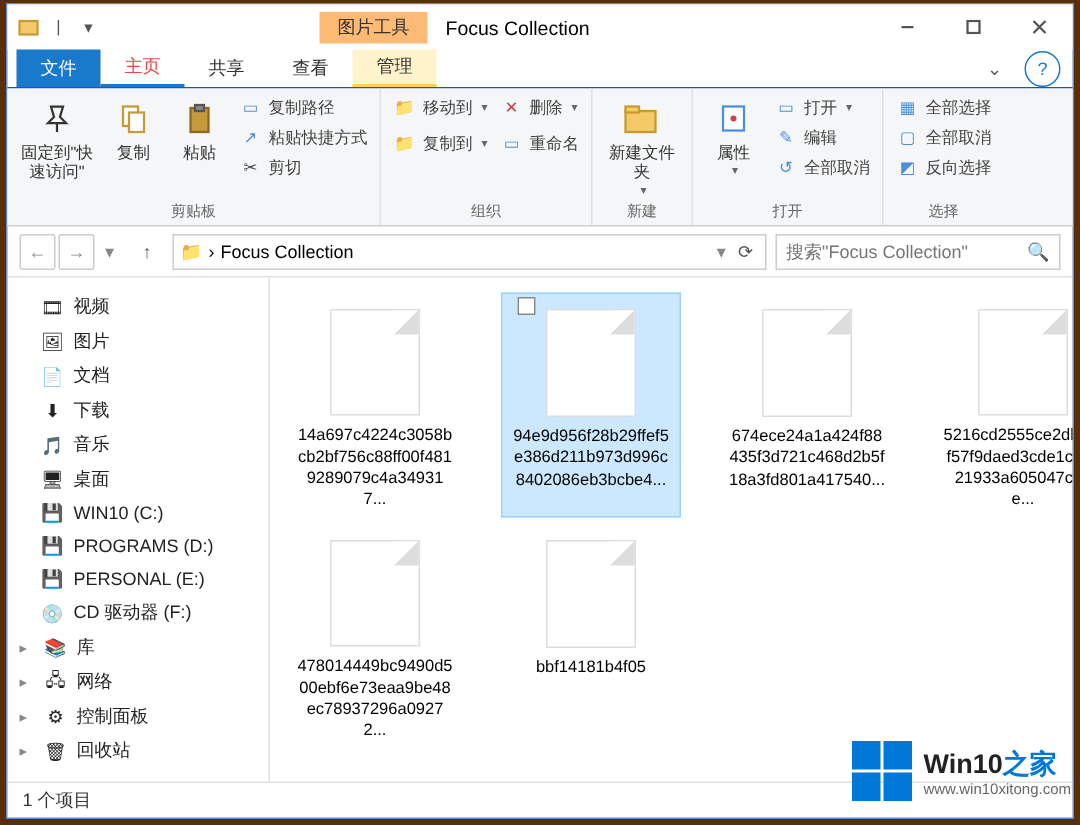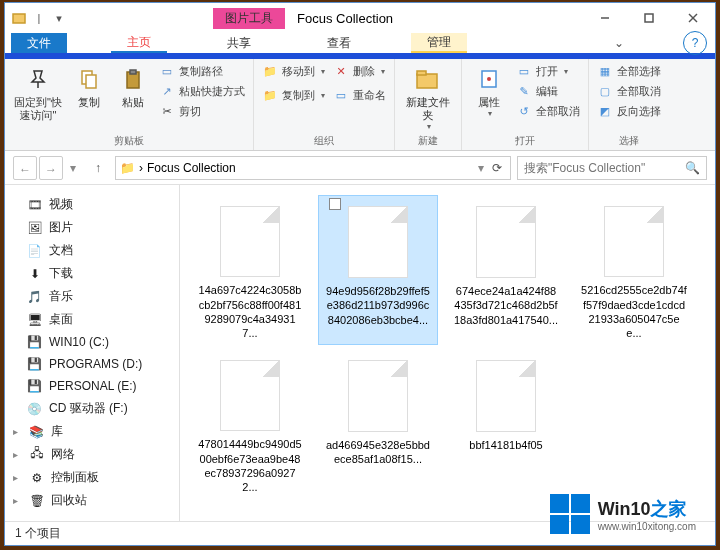--- a/index.html
+++ b/index.html
@@ -3,27 +3,27 @@
 <meta charset="utf-8">
 <style>
   * { box-sizing: border-box; margin: 0; padding: 0; font-family: "Microsoft YaHei", "Segoe UI", sans-serif; }
   body { width: 720px; height: 550px; background: #5a2e0a; overflow: hidden; font-size: 12px; }
   .window { position: absolute; left: 4px; top: 2px; width: 712px; height: 544px; background: #fff; border: 1px solid #5a8ecb; display: flex; flex-direction: column; }
 
   
   .titlebar { height: 30px; background: #fff; display: flex; align-items: center; }
   .qat { display: flex; align-items: center; gap: 4px; padding: 0 6px; }
   .qat-icon { width: 16px; height: 16px; display: inline-flex; align-items: center; justify-content: center; color: #555; font-size: 11px; }
-  .context-tab { background: #ec4899; color: #333; padding: 2px 12px; font-size: 12px; margin-left: 140px; }
+  .context-tab { background: #fdba74; color: #333; padding: 2px 12px; font-size: 12px; margin-left: 140px; }
   .title-text { padding: 0 12px; font-size: 13px; }
   .sysbuttons { margin-left: auto; display: flex; }
   .sysbtn { width: 44px; height: 30px; display: flex; align-items: center; justify-content: center; color: #555; }
 
   
-  .tabrow { height: 26px; display: flex; align-items: stretch; border-bottom: 6px solid #1d4ed8; padding-left: 6px; gap: 44px; }
+  .tabrow { height: 26px; display: flex; align-items: stretch; border-bottom: 1px solid #1d4ed8; padding-left: 6px; }
   .file-tab { background: #1979ca; color: #fff; padding: 4px 16px; display: flex; align-items: center; }
   .tab { padding: 4px 16px; display: flex; align-items: center; cursor: default; color: #333; }
   .tab.active { border-bottom: 2px solid #1979ca; color: #ef4444; }
   .tab.contextual { background: #fff3cc; border-bottom: 2px solid #ffd24d; }
   .tabrow .spacer { flex: 1; }
   .caret { width: 24px; display:flex; align-items:center; justify-content:center; color:#555; }
   .helpbtn { width: 24px; height:24px; display:flex; align-items:center; justify-content:center; color:#1979ca; border:1px solid #1979ca; border-radius:50%; margin: 0 8px; font-size:12px; align-self:center; }
 
   
   .ribbon { height: 92px; background: #f5f6f7; border-bottom: 1px solid #d0d0d0; display: flex; }
@@ -51,34 +51,34 @@
   .search input { border:none; outline:none; flex:1; font-size:12px; color:#888; background:transparent; }
 
   
   .body { flex:1; display:flex; overflow:hidden; }
   .tree { width: 175px; border-right: 1px solid #e0e0e0; padding: 8px 4px; overflow-y:auto; }
   .tree-item { display:flex; align-items:center; gap:6px; padding:3px 4px 3px 18px; font-size:12px; color:#222; white-space:nowrap; }
   .tree-item.lv0 { padding-left: 4px; }
   .tree-item .tico { width:16px; height:16px; display:inline-flex; align-items:center; justify-content:center; }
   .tree-item .exp { width:10px; color:#888; font-size:10px; }
 
-  .filegrid { flex:1; padding:10px; display:grid; grid-template-columns: repeat(4, 120px); grid-auto-rows: 150px; gap:4px 8px; align-content:start; overflow:hidden; }
+  .filegrid { flex:1; padding:10px; display:grid; grid-template-columns: repeat(4, 120px); grid-auto-rows: 150px; gap:4px 24px; align-content:start; overflow:hidden; }
   .file { display:flex; flex-direction:column; align-items:center; padding:4px; border:1px solid transparent; position:relative; }
   .file.selected { background:#cce8ff; border:1px solid #99d1ff; }
   .file .checkbox { position:absolute; top:2px; left:10px; width:12px; height:12px; border:1px solid #888; background:#fff; display:none; }
   .file.selected .checkbox { display:block; }
   .fileico { width:60px; height:72px; background:#fff; border:1px solid #ddd; position:relative; margin:6px 0; }
   .fileico::before { content:""; position:absolute; top:0; right:0; width:16px; height:16px; background:linear-gradient(135deg, #fff 48%, #ddd 50%); }
   .filename { font-size:11px; text-align:center; line-height:1.3; word-break:break-all; padding:0 2px; max-height: 60px; overflow:hidden; }
 
   
   .status { height:24px; border-top:1px solid #e0e0e0; display:flex; align-items:center; padding:0 10px; font-size:12px; color:#333; }
 
   
-  .watermark { position:absolute; right:24px; bottom:16px; display:flex; align-items:center; gap:8px; pointer-events:none; }
+  .watermark { position:absolute; right:6px; bottom:16px; display:flex; align-items:center; gap:8px; pointer-events:none; }
   .winlogo { width:40px; height:40px; display:grid; grid-template-columns:1fr 1fr; grid-template-rows:1fr 1fr; gap:2px; }
   .winlogo div { background:#0078d7; }
   .wmtext { display:flex; flex-direction:column; }
   .wmtext .l1 { font-size:18px; font-weight:bold; color:#222; }
   .wmtext .l1 b { color:#0078d7; }
   .wmtext .l2 { font-size:10px; color:#666; }
 
   
   svg { stroke: currentColor; fill: none; stroke-width: 1.5; }
 </style>
@@ -377,24 +377,20 @@
         <div class="file">
           <div class="fileico"></div>
           <div class="filename">5216cd2555ce2db74ff57f9daed3cde1cdcd21933a605047c5ee...</div>
         </div>
         <div class="file">
           <div class="fileico"></div>
           <div class="filename">478014449bc9490d500ebf6e73eaa9be48ec78937296a09272...</div>
         </div>
         <div class="file">
           <div class="fileico"></div>
-          <div class="filename">ad466945e328e5bbdece85af1a08f15...</div>
-        </div>
-        <div class="file">
-          <div class="fileico"></div>
           <div class="filename">bbf14181b4f05</div>
         </div>
       </div>
   </div>
 
   <div class="status">
     <span>1 个项目</span>
   </div>
 
 </div>

